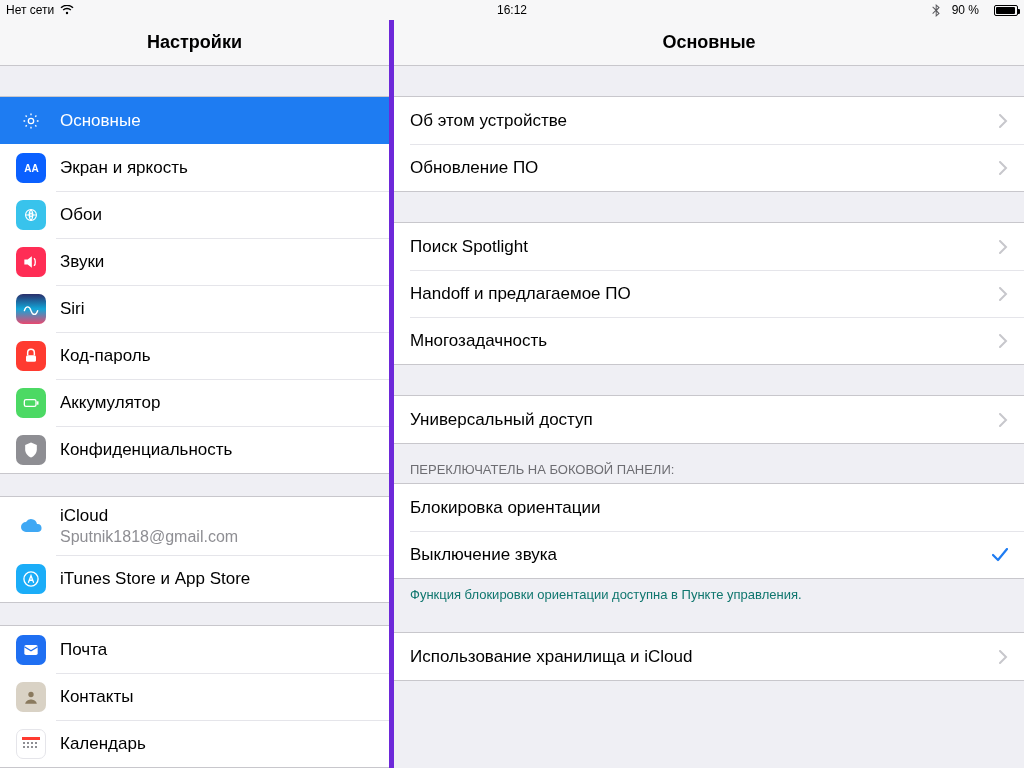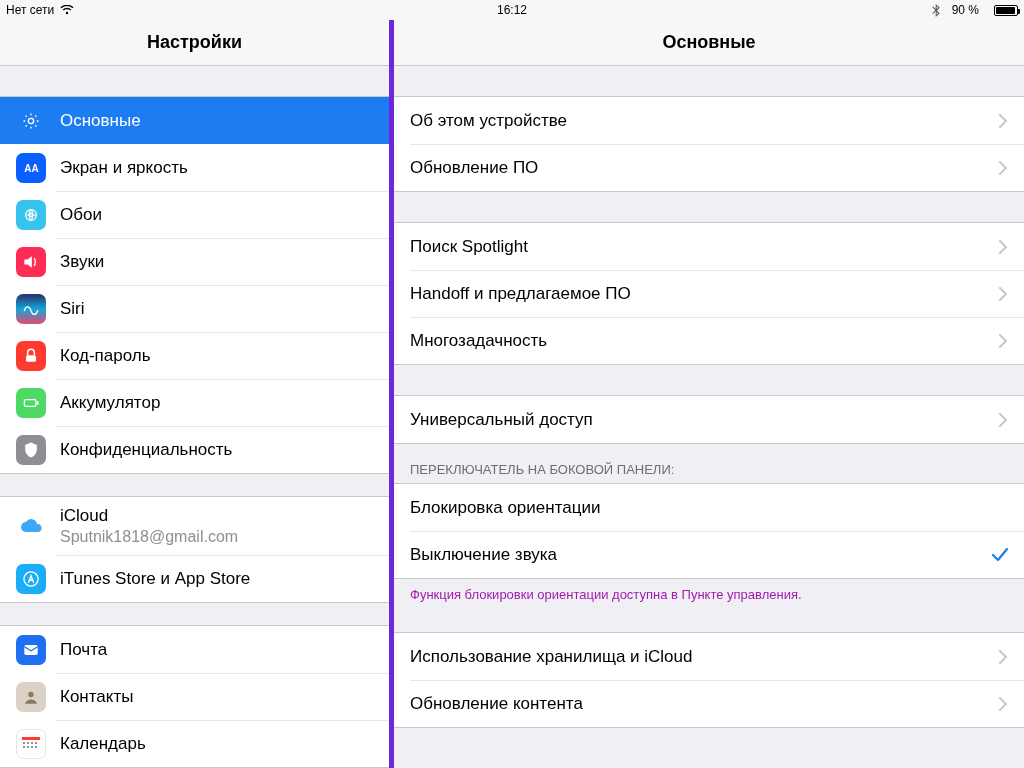--- a/index.html
+++ b/index.html
@@ -31,21 +31,21 @@
   .cell .icon { width:30px; height:30px; border-radius:7px; margin-right:14px; display:flex; align-items:center; justify-content:center; flex-shrink:0; }
   .cell .label { flex:1; white-space:nowrap; overflow:hidden; text-overflow:ellipsis; }
   .cell .sublabel { font-size:16px; color:#8e8e93; margin-top:2px; }
   .cell .label-wrap { display:flex; flex-direction:column; justify-content:center; }
   .cell.two-line { min-height:58px; }
   .chevron { color:#c7c7cc; margin-left:8px; }
   .chevron svg { display:block; }
   .check { color:#1e7cf2; }
   .check svg{display:block;}
   .section-header { font-size:13px; color:#6d6d72; padding: 18px 16px 6px 16px; text-transform:none; }
-  .section-footer { font-size:13px; color:#a21caf; padding: 8px 8px 0 16px; }
+  .section-footer { font-size:13px; color:#0f766e; padding: 8px 8px 0 16px; }
   
   .ic-general   { background:#8e8e93; }
   .ic-display   { background:#0a60ff; }
   .ic-wallpaper { background:#38c3ec; }
   .ic-sounds    { background:#ff2d55; }
   .ic-siri      { background:linear-gradient(180deg,#2a2f6b 0%,#12a6d8 50%,#e9486f 100%); }
   .ic-passcode  { background:#ff3b30; }
   .ic-battery   { background:#4cd964; }
   .ic-privacy   { background:#8e8e93; }
   .ic-icloud    { background:#fff; }
@@ -307,25 +307,17 @@
 
       <div class="group">
         <div class="cell">
           <span class="label">Использование хранилища и iCloud</span>
           <span class="chevron">
               <svg width="9" height="14" viewBox="0 0 9 14">
                 <path d="M1 1l6 6-6 6" stroke="#c7c7cc" stroke-width="2" fill="none" stroke-linecap="round"></path>
               </svg>
             </span>
         </div>
-        <div class="cell">
-          <span class="label">Обновление контента</span>
-          <span class="chevron">
-              <svg width="9" height="14" viewBox="0 0 9 14">
-                <path d="M1 1l6 6-6 6" stroke="#c7c7cc" stroke-width="2" fill="none" stroke-linecap="round"></path>
-              </svg>
-            </span>
-        </div>
       </div>
       <div style="height:20px"></div>
     </div>
   </div>
 </div>
 
 </body></html>

